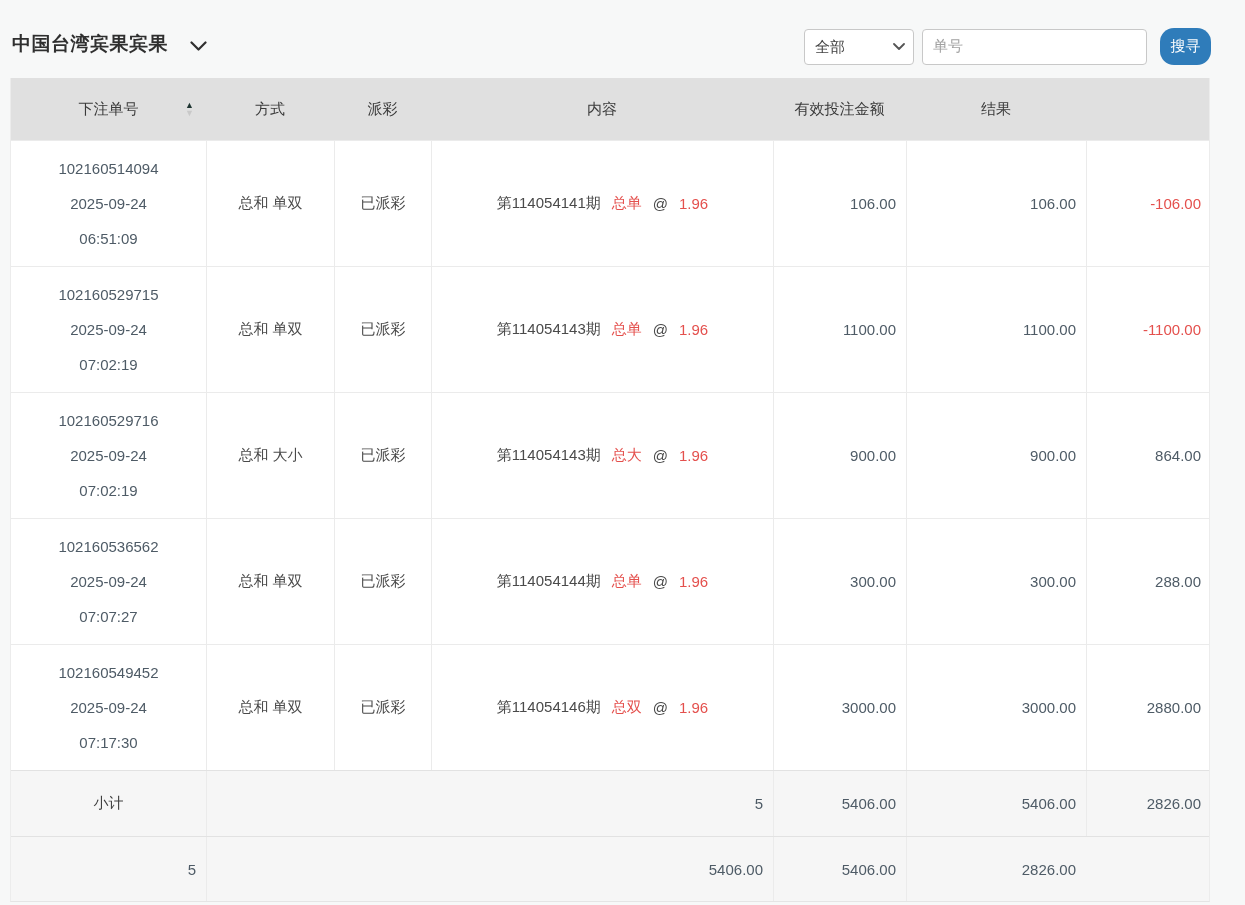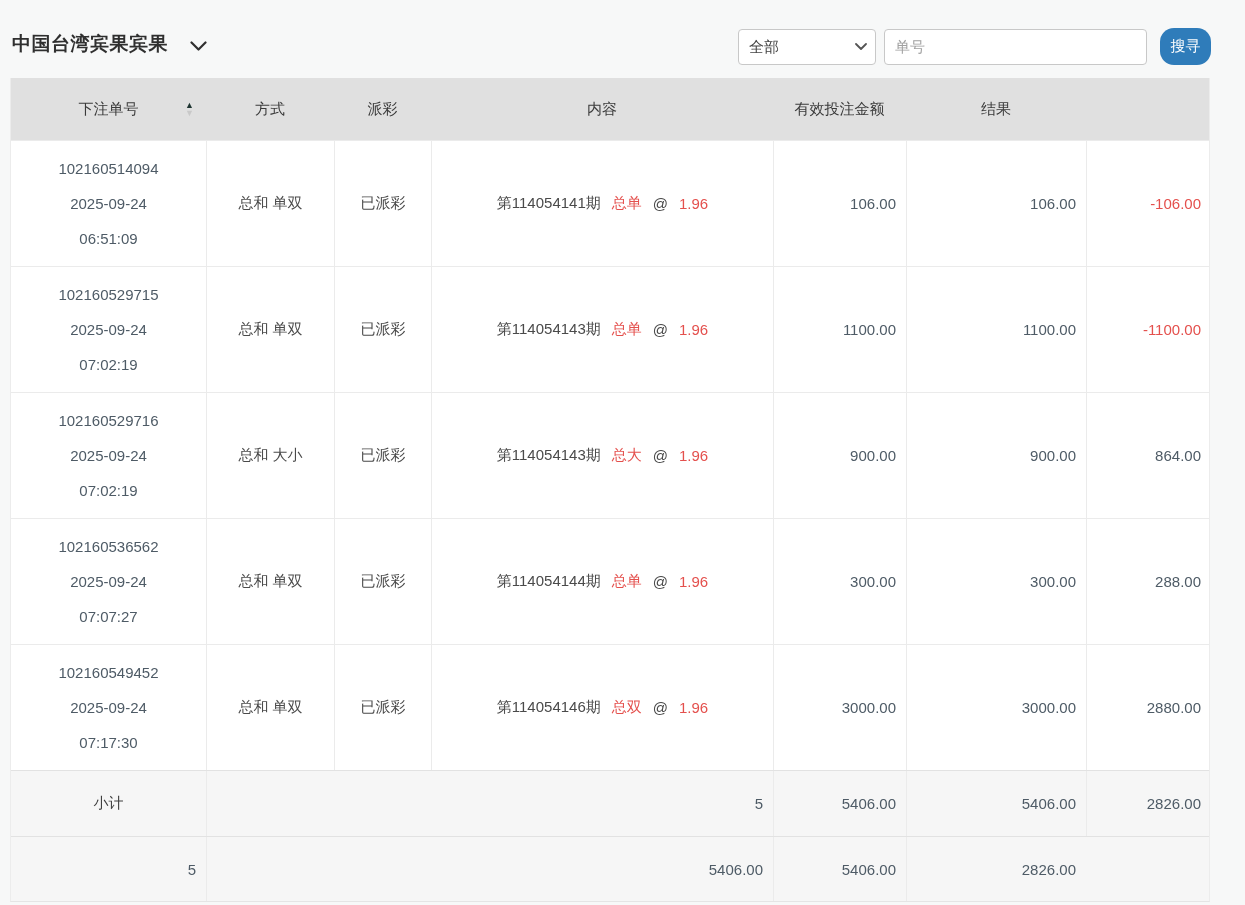--- a/index.html
+++ b/index.html
@@ -11,35 +11,35 @@
     position:relative;
   }
 
   
   .topbar { position:absolute; left:0; top:0; width:1245px; height:78px; }
   .title-wrap { position:absolute; left:12px; top:31px; display:flex; align-items:center; gap:22px; }
   .page-title { font-size:19px; font-weight:bold; color:#2f2f2f; letter-spacing:0.5px; }
   .chev { display:inline-flex; margin-top:4px; cursor:pointer; }
 
   .controls { position:absolute; top:28px; right:34px; display:flex; align-items:center; }
-  .select-wrap { position:relative; width:138px; height:36px; margin-right:8px; }
+  .select-wrap { position:relative; width:110px; height:36px; margin-right:8px; }
   .select-wrap select {
     width:100%; height:100%;
     -webkit-appearance:none; appearance:none;
     border:1px solid #c8c8c8; border-radius:4px;
     background:#fff; color:#444;
     font-size:15px; padding:0 26px 0 10px;
     font-family:inherit; outline:none;
   }
   .sel-chev { position:absolute; right:9px; top:14px; pointer-events:none; display:inline-flex; }
   .order-input {
-    width:263px; height:36px; margin-right:13px;
+    width:225px; height:36px; margin-right:13px;
     border:1px solid #c8c8c8; border-radius:4px;
     background:#fff; font-size:15px; padding:0 10px;
-    font-family:Liberation Sans, sans-serif; color:#444; outline:none;
+    font-family:Liberation Serif, serif; color:#444; outline:none;
   }
   .order-input::placeholder { color:#a0a0a0; }
   .search-btn {
     width:51px; height:37px;
     background:#2f7cba; color:#fff;
     border:none; border-radius:14px;
     font-size:15px; font-family:inherit; cursor:pointer;
   }
 
   

